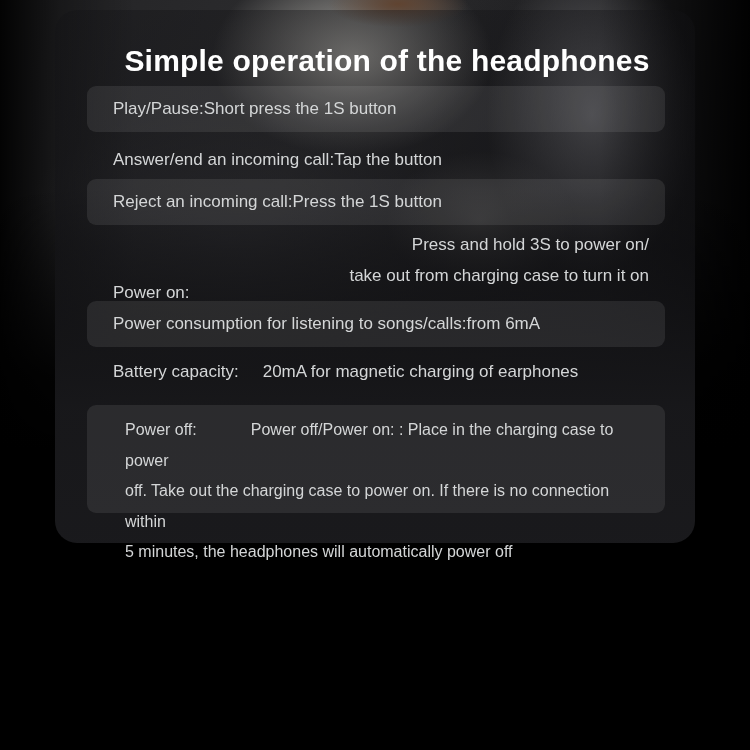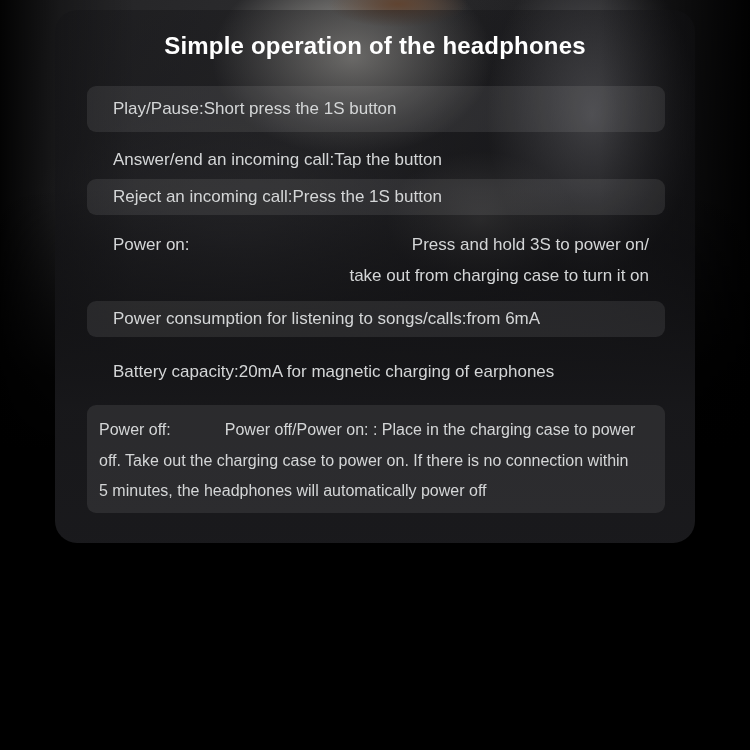--- a/index.html
+++ b/index.html
@@ -33,47 +33,47 @@
     border-radius:22px;
     background: linear-gradient(to bottom,
       rgba(18,18,21,0.38) 0%,
       rgba(20,20,23,0.62) 45%,
       rgba(26,26,29,0.90) 75%,
       rgba(27,27,30,0.94) 100%);
   }
 
   .title {
     position:absolute; top:22px; left:0; width:100%;
-    margin:0; text-align:center;
-    font-size:24px; font-weight:700; color:#ffffff;
+    margin:12px; text-align:center;
+    font-size:30px; font-weight:700; color:#ffffff;
     letter-spacing:0.2px;
   }
 
   .row {
     position:absolute; left:32px; width:578px;
     box-sizing:border-box; padding:0 16px 0 26px;
     display:flex; align-items:center;
     font-size:17px; color:#d4d6d7;
   }
   .row .lbl { white-space:nowrap; }
   .row .val { text-align:right; }
   .hl { background:rgba(255,255,255,0.085); border-radius:9px; }
 
   .r1 { top:76px;  height:46px; }
   .r2 { top:128px; height:44px; }
-  .r3 { top:169px; height:36px; }
+  .r3 { top:169px; height:46px; }
   .r4 { top:219px; height:62px; align-items:flex-start; }
-  .r4 .lbl { line-height:31px; }
+  .r4 .lbl { line-height:31px;margin-top:48px; }
   .r4 .val { flex:1; line-height:31px; white-space:pre-line; }
-  .r5 { top:291px; height:36px; }
-  .r6 { top:340px; height:44px; }
+  .r5 { top:291px; height:46px; }
+  .r6 { top:340px; height:44px;gap:24px; }
   .r7 {
     top:395px; height:108px;
     display:block;
-    padding:10px 14px 0 12px;
+    padding:10px 14px 0 38px;
     line-height:30.6px;
     font-size:16px;
   }
   .r7 .gap { display:inline-block; width:54px; }
   .r7 .val { white-space:pre-line; text-align:left; }
 </style>
 </head>
 <body>
 
 <div class="stage">

